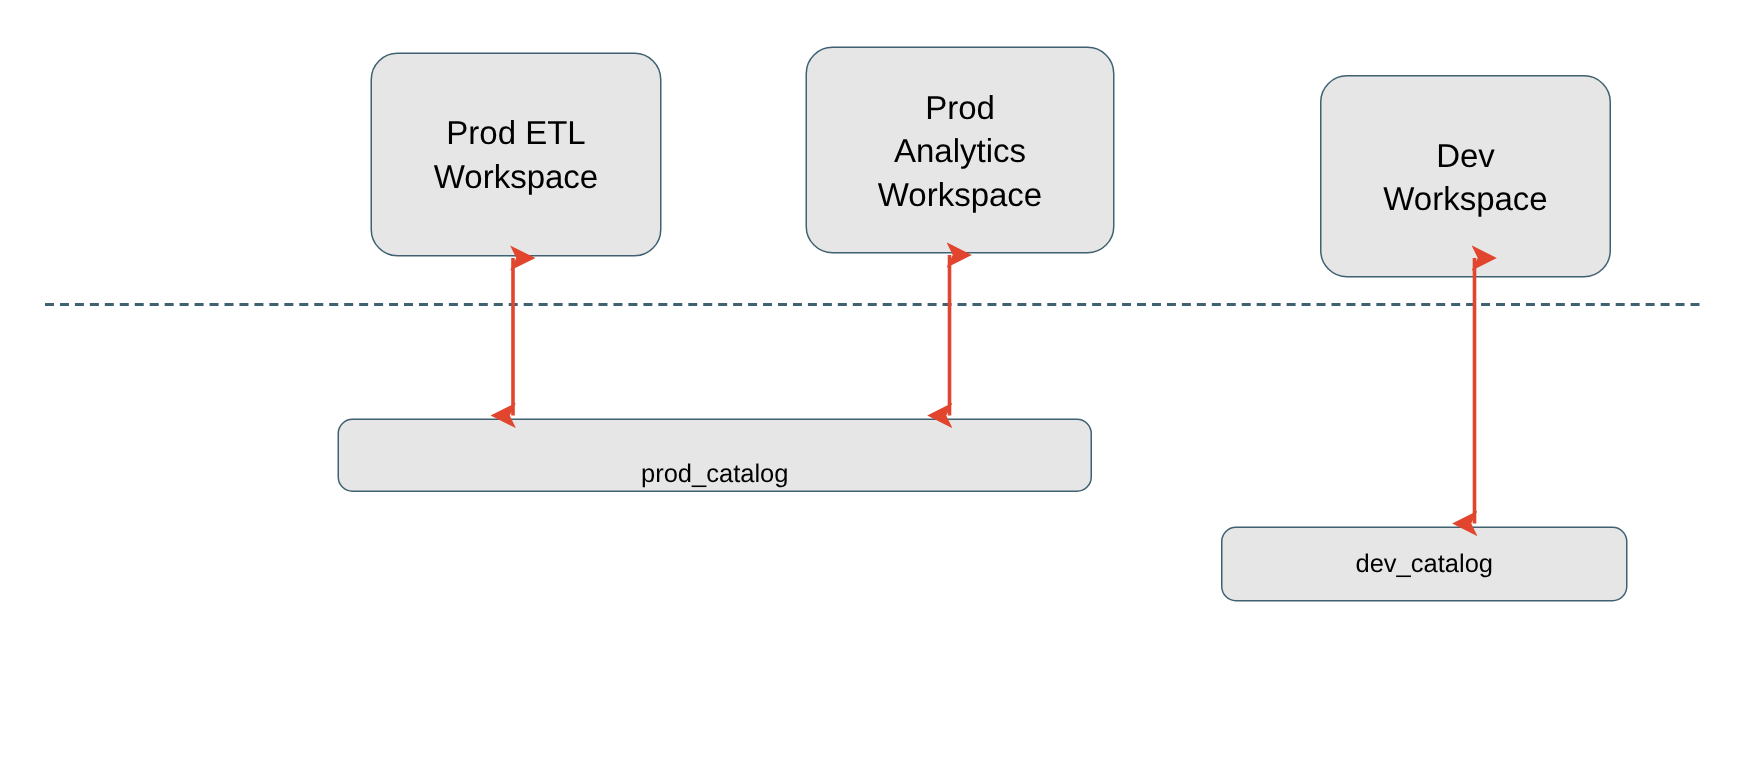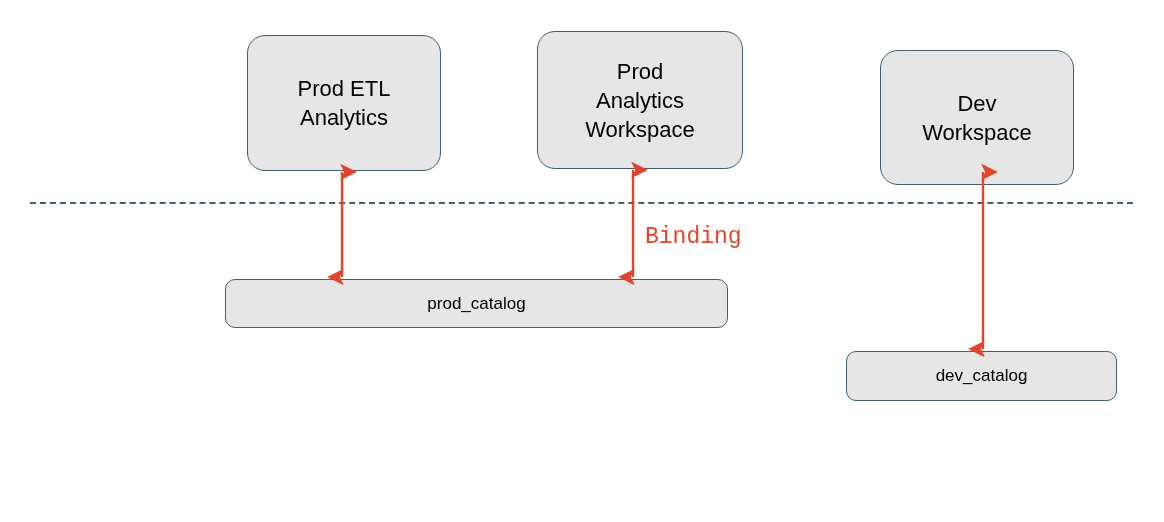--- a/index.html
+++ b/index.html
@@ -53,22 +53,22 @@
   }
   .node-catalog {
     font-size: 17px;
     line-height: 22px;
     border-radius: 10px;
   }
 
   #node-prod-etl       { left: 247px;  top: 35px;  width: 194px; height: 136px; }
   #node-prod-analytics { left: 537px;  top: 31px;  width: 206px; height: 138px; }
   #node-dev            { left: 880px;  top: 50px;  width: 194px; height: 135px; }
-  #node-prod-catalog   { left: 225px;  top: 279px; width: 503px; height: 49px; }
-  #node-dev-catalog    { left: 846px;  top: 351px; width: 271px; height: 50px; }
+  #node-prod-catalog   { left: 225px;  top: 279px; width: 503px; height: 49px; align-items: flex-end; }
+  #node-dev-catalog    { left: 814px;  top: 351px; width: 271px; height: 50px; }
 
   
   #divider {
     position: absolute;
     left: 30px;
     top: 202px;
     width: 1103px;
     height: 0;
     border-top: 2px dashed #3f6171;
   }
@@ -99,21 +99,21 @@
 <body>
 
 <div id="canvas">
 
 
 
   <div id="divider"></div>
 
   <div class="node node-workspace" id="node-prod-etl">
     <span>Prod ETL
-Analytics</span>
+Workspace</span>
   </div>
 
   <div class="node node-workspace" id="node-prod-analytics">
     <span>Prod
 Analytics
 Workspace</span>
   </div>
 
   <div class="node node-workspace" id="node-dev">
     <span>Dev
@@ -144,15 +144,14 @@
 
     <g>
       <line x1="633" y1="170" x2="633" y2="277" stroke="#e2452e" stroke-width="2.4" marker-start="url(#arrowhead-up)" marker-end="url(#arrowhead-down)"></line>
     </g>
 
     <g>
       <line x1="983" y1="172" x2="983" y2="349" stroke="#e2452e" stroke-width="2.4" marker-start="url(#arrowhead-up)" marker-end="url(#arrowhead-down)"></line>
     </g>
   </svg>
 
-  <div id="binding-label">Binding</div>
 
 </div>
 
 </body></html>

